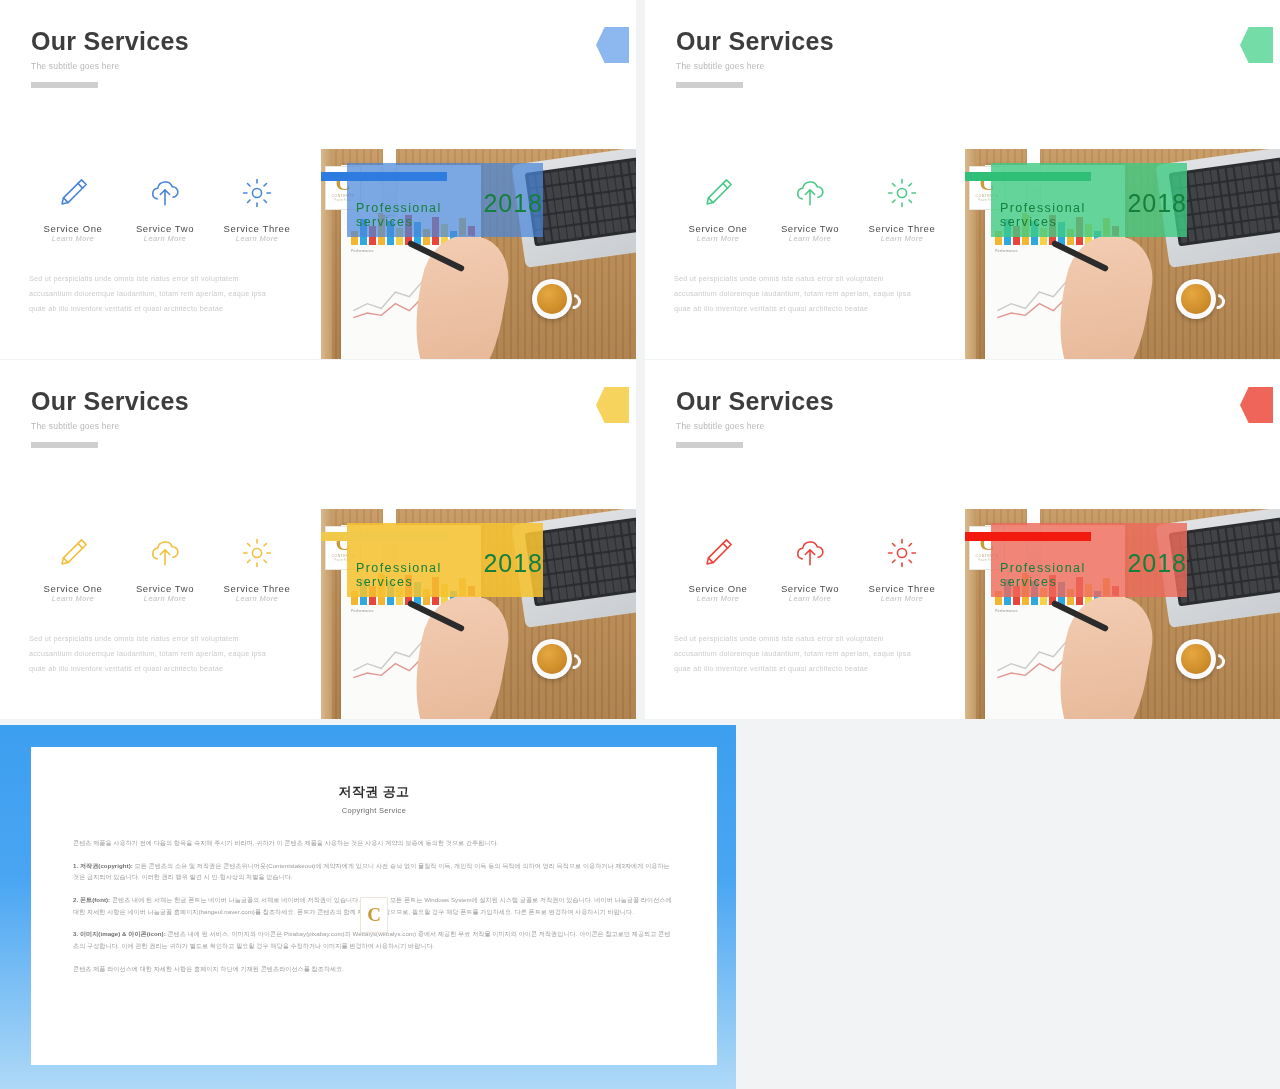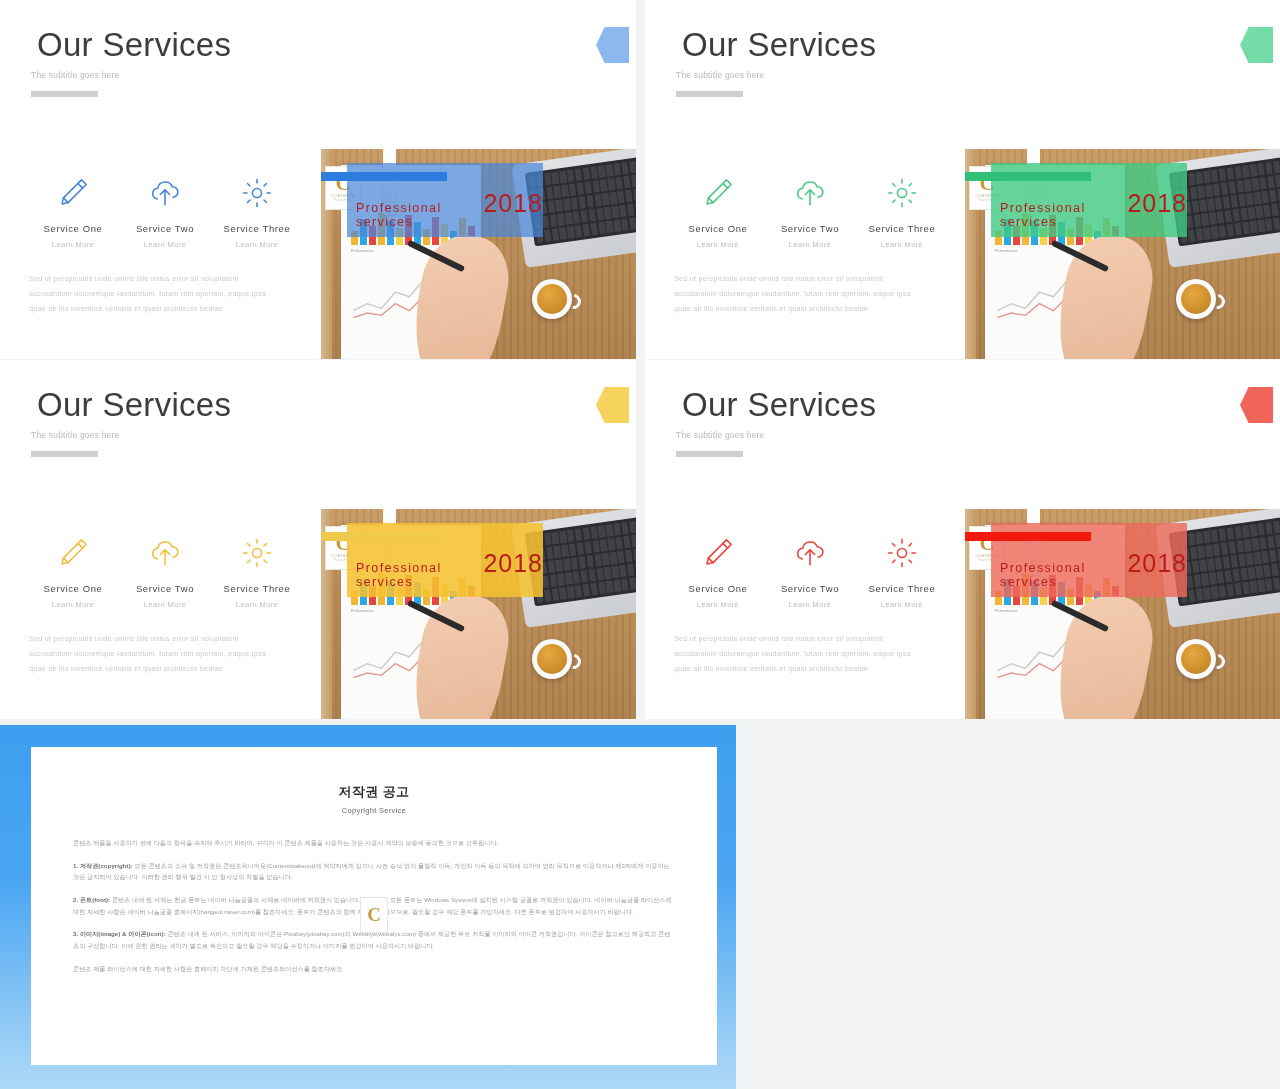--- a/index.html
+++ b/index.html
@@ -23,22 +23,22 @@
   }
   .slide.s1 { left: 0;    top: 0;    width: 636px; height: 359px; }
   .slide.s2 { left: 645px; top: 0;   width: 635px; height: 359px; }
   .slide.s3 { left: 0;    top: 360px; width: 636px; height: 359px; }
   .slide.s4 { left: 645px; top: 360px; width: 635px; height: 359px; }
   .slide.s5 { left: 0;    top: 725px; width: 736px; height: 364px; }
 
   
   .head { position: absolute; left: 31px; top: 28px; }
   .title {
-    font-size: 33px; font-weight: 400; color: #3d3d3d;
-    letter-spacing: .3px; line-height: 1.05; margin-left: 6px;
+    font-size: 25px; font-weight: 700; color: #3d3d3d;
+    letter-spacing: .3px; line-height: 1.05;
   }
   .subtitle {
     margin-top: 7px;
     font-size: 8.5px; color: #b8b8b8; letter-spacing: .2px;
   }
   .rule {
     margin-top: 11px;
     width: 67px; height: 6px; background: #cfcfcf;
   }
 
@@ -54,21 +54,21 @@
     position: absolute; left: 27px; top: 172px;
     display: flex; gap: 0;
   }
   .svc { width: 92px; text-align: center; }
   .svc .ico { height: 42px; display: flex; align-items: center; justify-content: center; }
   .svc .ico svg { width: 34px; height: 34px; }
   .svc .nm {
     margin-top: 9px; font-size: 9.5px; color: #4a4a4a; letter-spacing: .6px;
   }
   .svc .lm {
-    margin-top: 6px; font-size: 7.5px; color: #bdbdbd; letter-spacing: .4px;
+    font-size: 7.5px; color: #bdbdbd; letter-spacing: .4px; font-style: italic;
   }
 
   
   .copy {
     position: absolute; left: 29px; top: 272px;
     width: 272px;
     font-size: 7.2px; line-height: 2.05; color: #cbcbcb; letter-spacing: .25px;
   }
   .copy p { margin: 0; }
 
@@ -164,21 +164,21 @@
 
   
   .band {
     position: absolute; left: 26px; top: 14px;
     width: 196px; height: 74px;
     z-index: 8;
   }
   .band .txt {
     position: absolute; left: 9px; bottom: 8px;
     display: flex; align-items: baseline; gap: 16px;
-    color: #b91c1c;
+    color: #15803d;
   }
   .band .ps { font-size: 12.5px; letter-spacing: 1.4px; }
   .band .yr { font-size: 25px; letter-spacing: 1px; font-weight: 300; }
   .bandbar {
     position: absolute; left: -8px; top: 23px;
     width: 134px; height: 9px; z-index: 9;
   }
 
   
   .wm {

